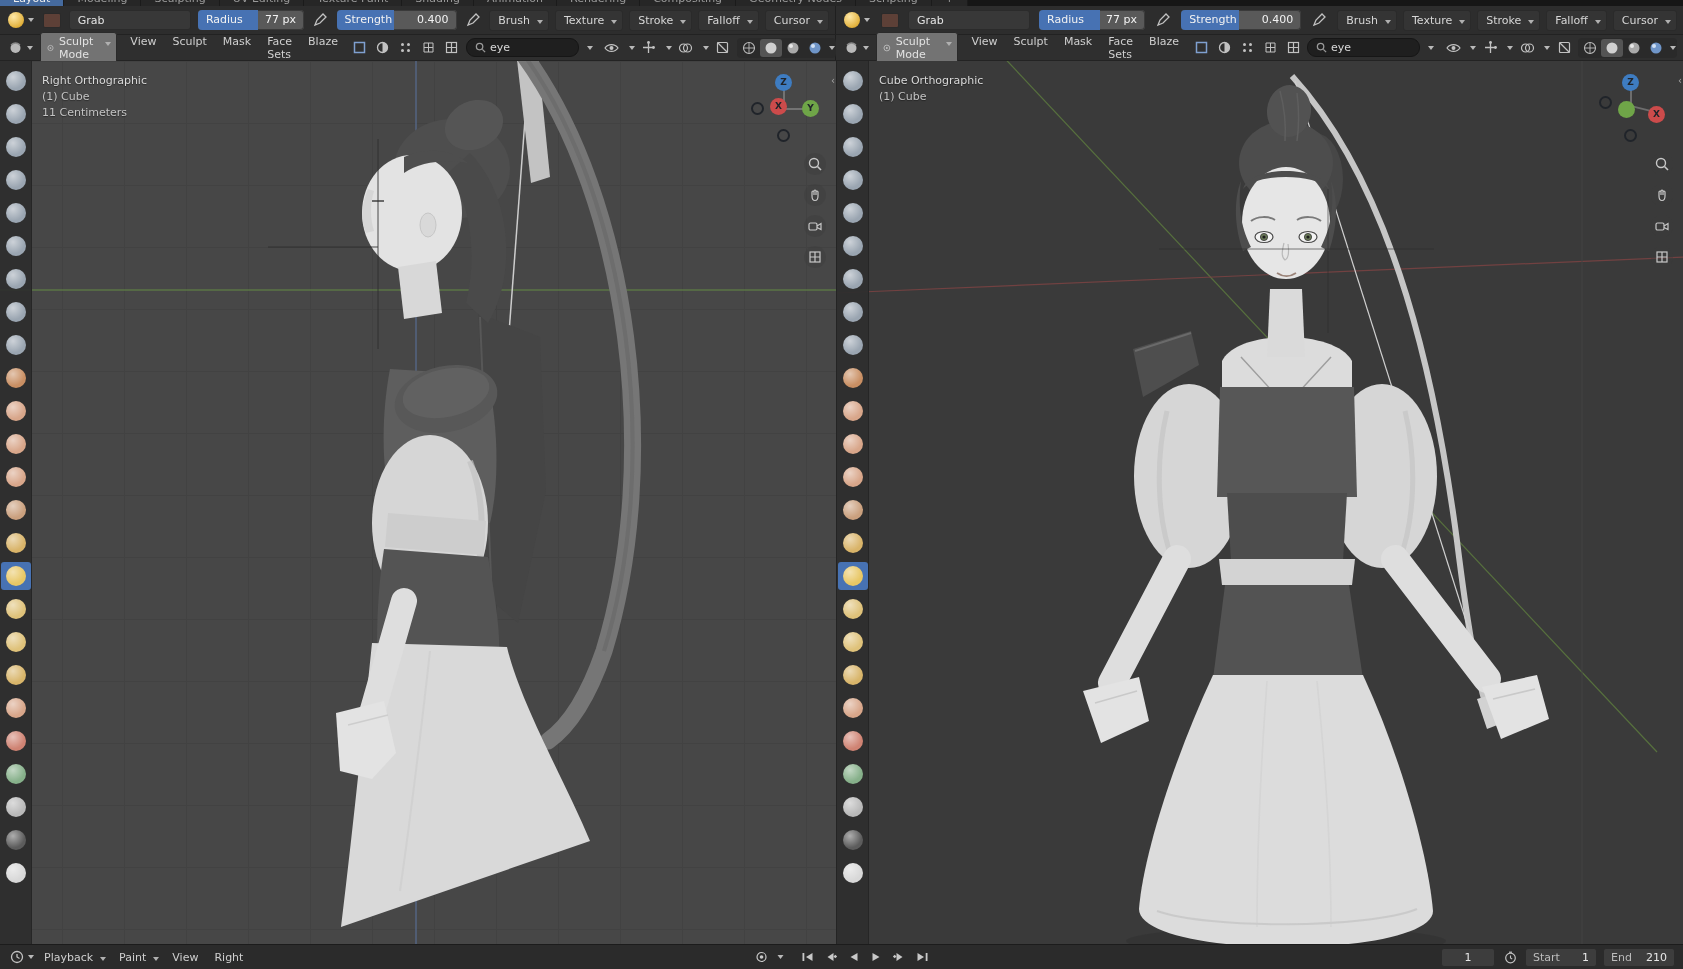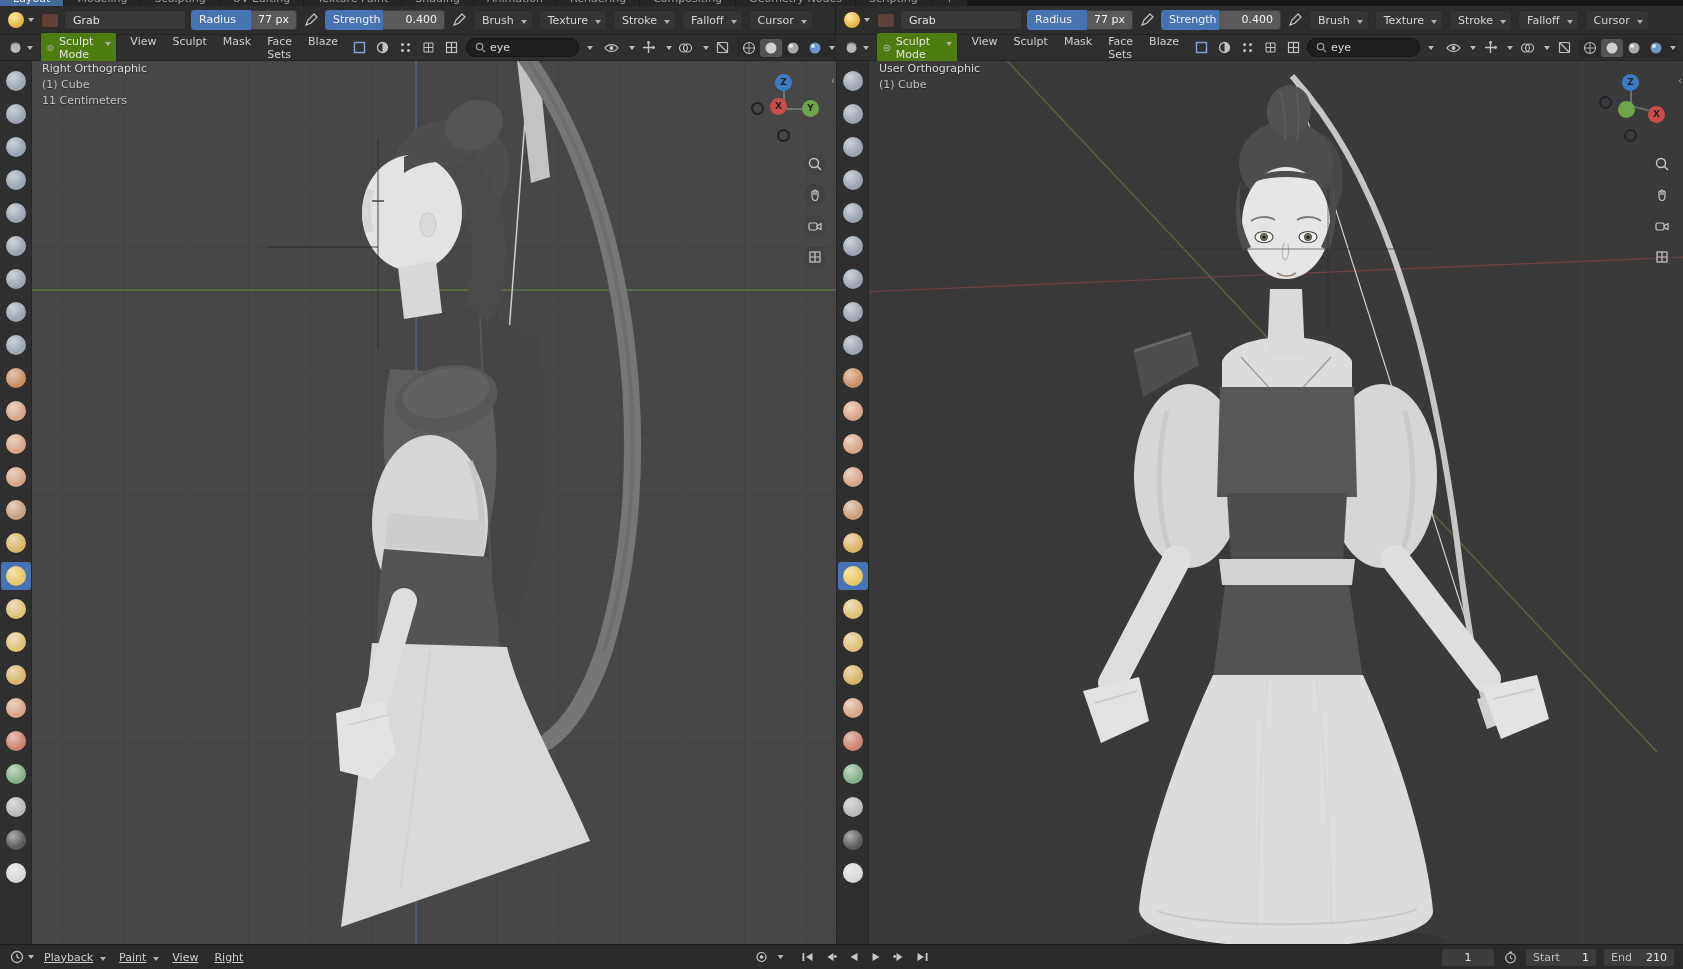--- a/index.html
+++ b/index.html
@@ -9,21 +9,21 @@
 
   
   .tabs-sliver { height:6px; background:#161616; overflow:hidden; display:flex; }
   .ws-tab { flex:0 0 auto; height:26px; transform:translateY(-14px); line-height:26px;
             padding:0 13px; background:#262626; color:#9a9a9a; border-right:1px solid #1b1b1b; }
   .ws-tab.active { background:#456a9e; color:#eee; }
 
   
   .row1 { height:29px; background:#2d2d2d; border-bottom:1px solid #222; display:flex; }
   .row2 { height:26px; background:#2f2f2f; border-bottom:1px solid #232323; display:flex; }
-  .seg { display:flex; align-items:center; gap:5px; padding:0 6px; border-right:1px solid #1f1f1f; }
+  .seg { display:flex; align-items:center; gap:5px; padding:0 6px; border-right:1px solid #1f1f1f;justify-content:space-between; }
   .seg.s1 { width:836px; } .seg.s2 { width:847px; border-right:none; }
 
   .caret { width:0; height:0; border-left:3.5px solid transparent; border-right:3.5px solid transparent;
            border-top:4px solid #b9b9b9; display:inline-block; margin-left:3px; flex:0 0 auto; }
   .iconbtn { display:flex; align-items:center; gap:1px; padding:2px 2px; border-radius:3px; }
   .toolball { width:16px; height:16px; border-radius:50%;
               background: radial-gradient(circle at 35% 30%, #ffe9a8, #e2b13c 70%, #a87c1e); }
   .brush-swatch { width:18px; height:15px; border-radius:2px; background:#5d4037; border:1px solid #2a2a2a; }
   .tool-name-field { width:122px; height:20px; background:#383838; border-radius:3px; border:1px solid #2b2b2b;
                      display:flex; align-items:center; padding:0 8px; color:#e4e4e4; }
@@ -35,21 +35,21 @@
   .slider-radius { width:106px; } .slider-strength { width:120px; }
   .slider-radius .fill { width:57%; } .slider-strength .fill { width:48%; }
   .mini-ic { display:inline-flex; align-items:center; justify-content:center; width:18px; height:18px;
              border-radius:3px; flex:0 0 auto; }
   .mini-ic svg { display:block; }
   .popover { position:relative; padding:3px 18px 3px 8px; background:#343434; border:1px solid #2a2a2a;
              border-radius:3px; color:#d6d6d6; }
   .popover::after { content:""; position:absolute; right:5px; top:9px; border-left:3.5px solid transparent;
                     border-right:3.5px solid transparent; border-top:4px solid #b0b0b0; }
 
-  .mode-select { display:flex; align-items:center; gap:5px; background:#4d7c0f; border:1px solid #2a2a2a;
+  .mode-select { display:flex; align-items:center; gap:5px; background:#737373; border:1px solid #2a2a2a;
                  border-radius:3px; padding:2px 18px 2px 6px; position:relative; color:#e2e2e2; }
   .mode-select::after { content:""; position:absolute; right:5px; top:9px; border-left:3.5px solid transparent;
                         border-right:3.5px solid transparent; border-top:4px solid #b0b0b0; }
   .menu-item { padding:3px 8px; color:#cfcfcf; border-radius:3px; }
   .search-box { display:flex; align-items:center; gap:4px; width:118px; height:19px; background:#1f1f1f;
                 border:1px solid #161616; border-radius:9px; padding:0 8px; color:#d8d8d8; }
   .search-box input { background:transparent; border:none; outline:none; color:#d8d8d8; width:80px;
                       font:inherit; }
   .spacer { flex:1; }
   .shade-group { display:flex; align-items:center; background:#2a2a2a; border-radius:4px; padding:1px; }
@@ -60,21 +60,21 @@
   .canvases { height:883px; display:flex; position:relative; }
   .vp { position:relative; overflow:hidden; }
   .vp1 { width:836px; background:#474747; }
   .vp2 { width:847px; background:#3a3a3a; border-left:1px solid #242424; }
   .vp1::before { content:""; position:absolute; inset:0;
     background-image:linear-gradient(#3f3f3f 1px, transparent 1px),
                      linear-gradient(90deg,#3f3f3f 1px, transparent 1px);
     background-size:62px 62px; opacity:.55; }
   .vp svg.scene { position:absolute; inset:0; }
 
-  .vp-info { position:absolute; left:42px; top:0; line-height:16px; color:#d9d9d9;
+  .vp-info { position:absolute; left:42px; top:12px; line-height:16px; color:#d9d9d9;
              text-shadow:0 1px 1px rgba(0,0,0,.4); }
   .vp-info .dim { color:#c3c3c3; }
 
   
   .sculpt-toolbar { position:absolute; left:0; top:0; bottom:0; width:32px; background:#2e2e2eee;
                     display:flex; flex-direction:column; align-items:center; padding-top:6px; gap:5px;
                     border-right:1px solid #262626; }
   .tool-btn { width:30px; height:28px; display:flex; align-items:center; justify-content:center;
               border-radius:3px; }
   .tool-btn.active { background:#4772b3; }
@@ -93,21 +93,21 @@
   
   .vp-nav { position:absolute; right:10px; top:92px; display:flex; flex-direction:column; gap:9px; }
   .navbtn { width:22px; height:22px; display:flex; align-items:center; justify-content:center;
             border-radius:50%; background:#3c3c3c66; }
 
   .sidebar-toggle { position:absolute; right:1px; top:14px; color:#a5a5a5; font-size:10px; }
 
   
   .timeline { height:25px; background:#2b2b2b; border-top:1px solid #1c1c1c; display:flex;
               align-items:center; padding:0 8px; position:relative; }
-  .tl-menu { padding:3px 8px; color:#cfcfcf; position:relative;text-decoration:underline; }
+  .tl-menu { padding:3px 8px; color:#cfcfcf; position:relative; }
   .tl-menu.has-caret { padding-right:18px; }
   .tl-menu.has-caret::after { content:""; position:absolute; right:5px; top:9px;
     border-left:3.5px solid transparent; border-right:3.5px solid transparent; border-top:4px solid #b0b0b0; }
   .transport { position:absolute; left:50%; transform:translateX(-50%); display:flex; align-items:center; gap:3px; }
   .tbtn { width:20px; height:18px; display:flex; align-items:center; justify-content:center; border-radius:3px; }
   .tl-right { margin-left:auto; display:flex; align-items:center; gap:6px; }
   .numfield { height:19px; background:#3d3d3d; border:1px solid #2b2b2b; border-radius:3px;
               display:flex; align-items:center; justify-content:space-between; padding:0 7px; color:#e8e8e8; }
   .frame-field { width:54px; justify-content:center; }
   .range-field { width:72px; }
@@ -777,21 +777,21 @@
           </div>
           <div class="tool-btn">
             <span class="brush-ball" style="background: radial-gradient(circle at 35% 30%, rgba(255, 255, 255, 0.5), rgba(255, 255, 255, 0) 62%), rgb(92, 92, 92);"></span>
           </div>
           <div class="tool-btn">
             <span class="brush-ball" style="background: radial-gradient(circle at 35% 30%, rgba(255, 255, 255, 0.5), rgba(255, 255, 255, 0) 62%), rgb(216, 216, 216);"></span>
           </div>
         </div>
 
       <div class="vp-info">
-        <div>User Orthographic</div>
+        <div>Cube Orthographic</div>
         <div class="dim">(1) Cube</div>
       </div>
 
       <div class="gizmo g2">
         <span class="axline" style="left:34px;top:9px;width:2px;height:26px"></span>
         <span class="axline" style="left:35px;top:34px;width:24px;height:2px;transform:rotate(14deg)"></span>
         <span class="ball bz" style="left:26px;top:0">Z</span>
         <span class="ball by" style="left:22px;top:27px"></span>
         <span class="ball bx" style="left:52px;top:32px">X</span>
         <span class="ball hollow hx" style="left:3px;top:22px"></span>

